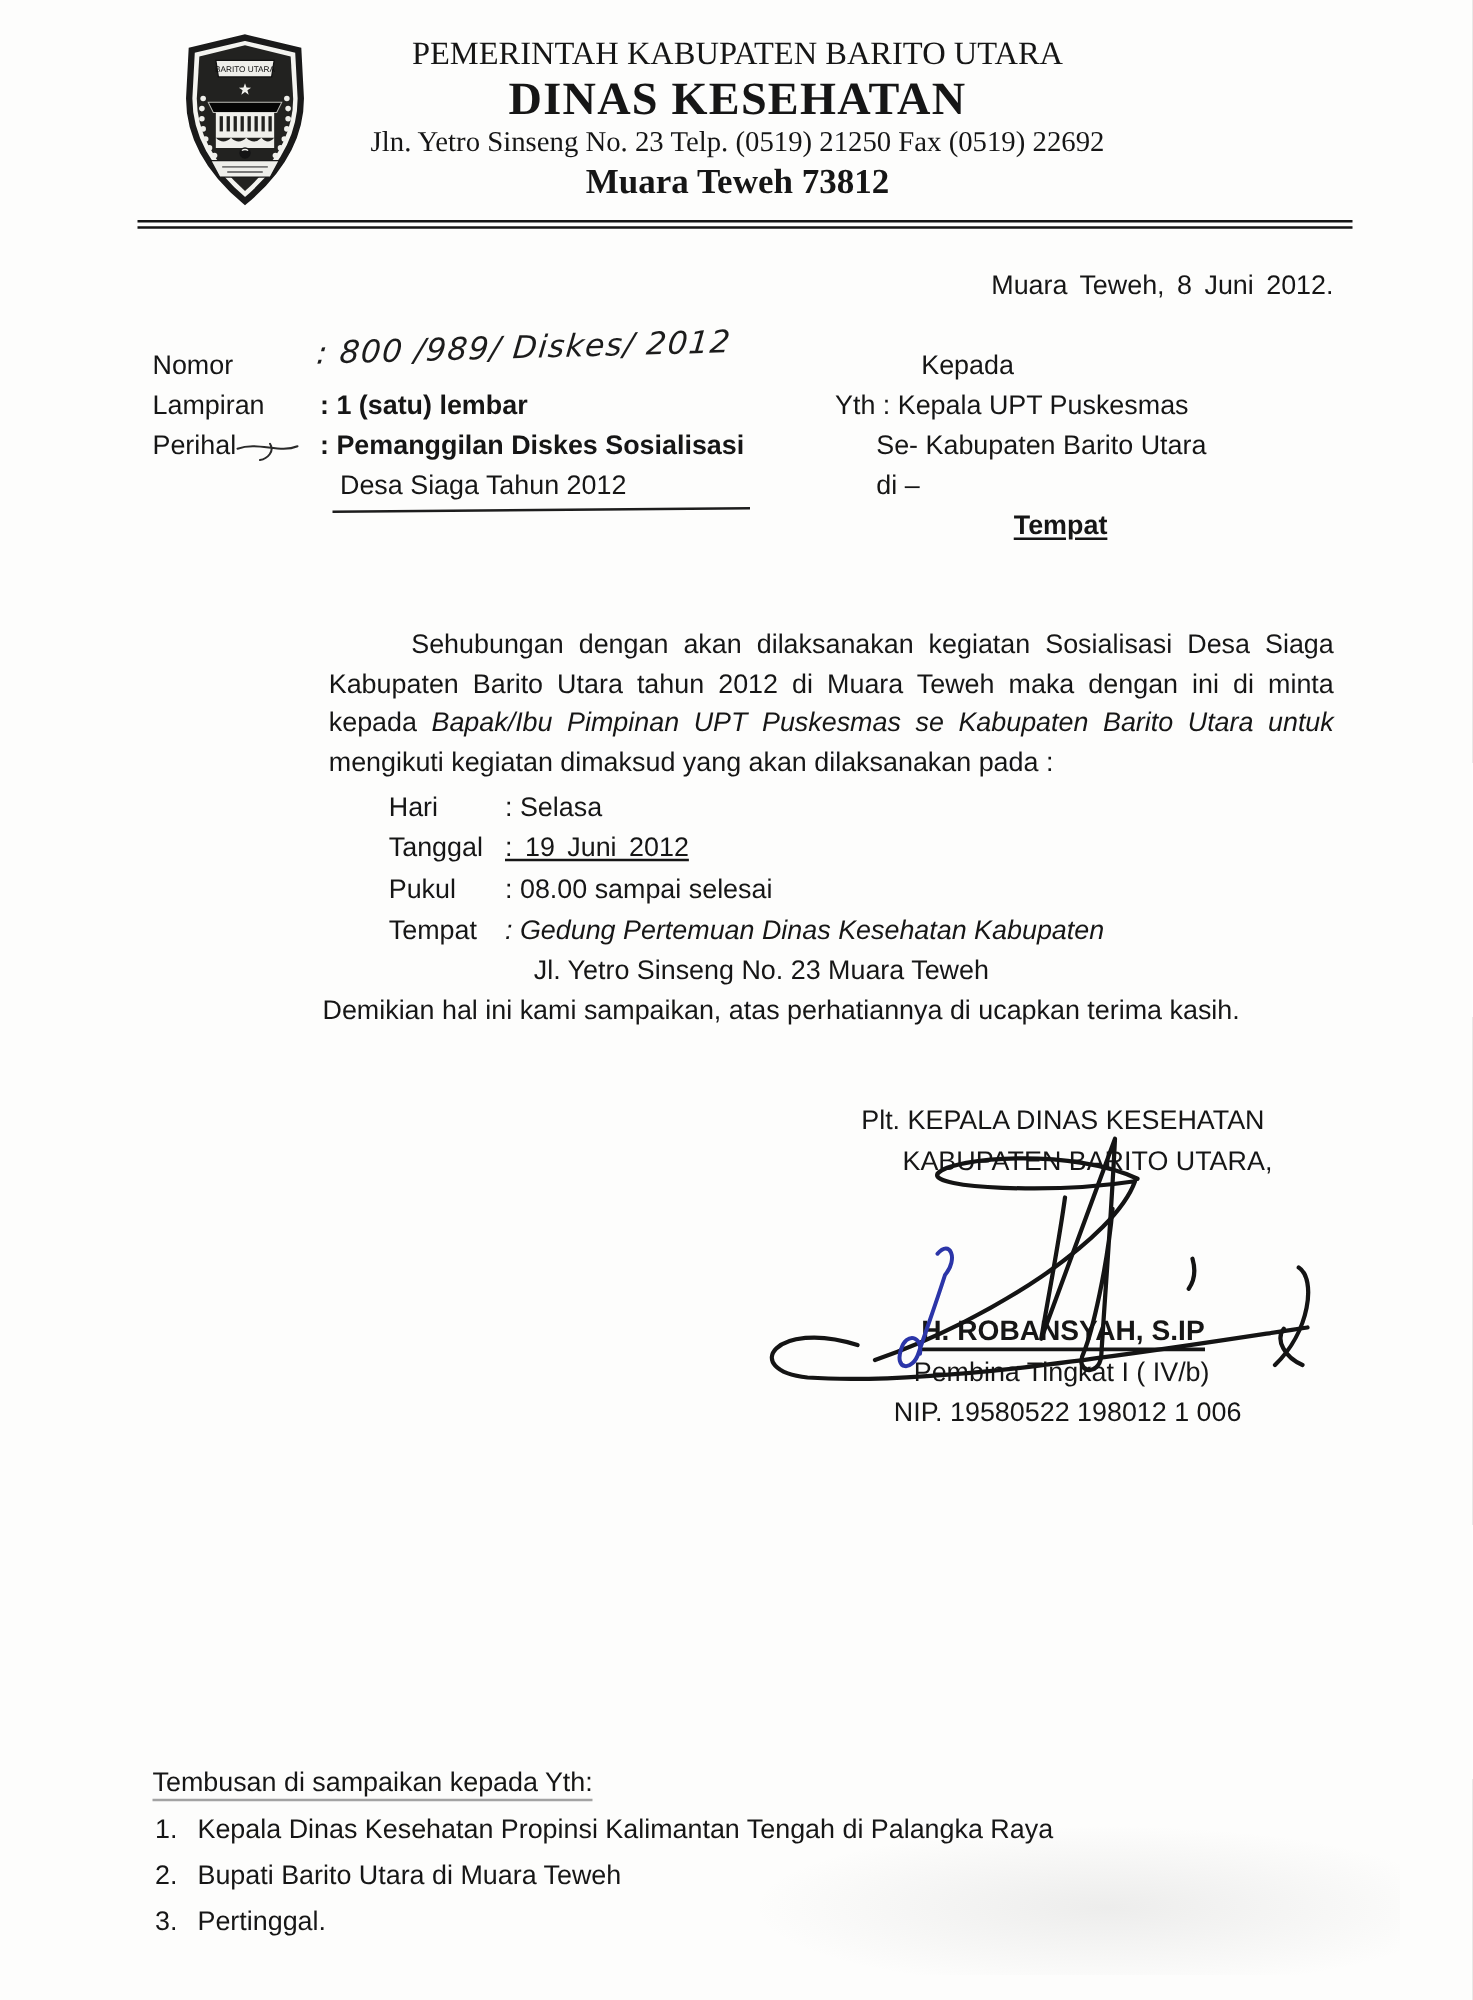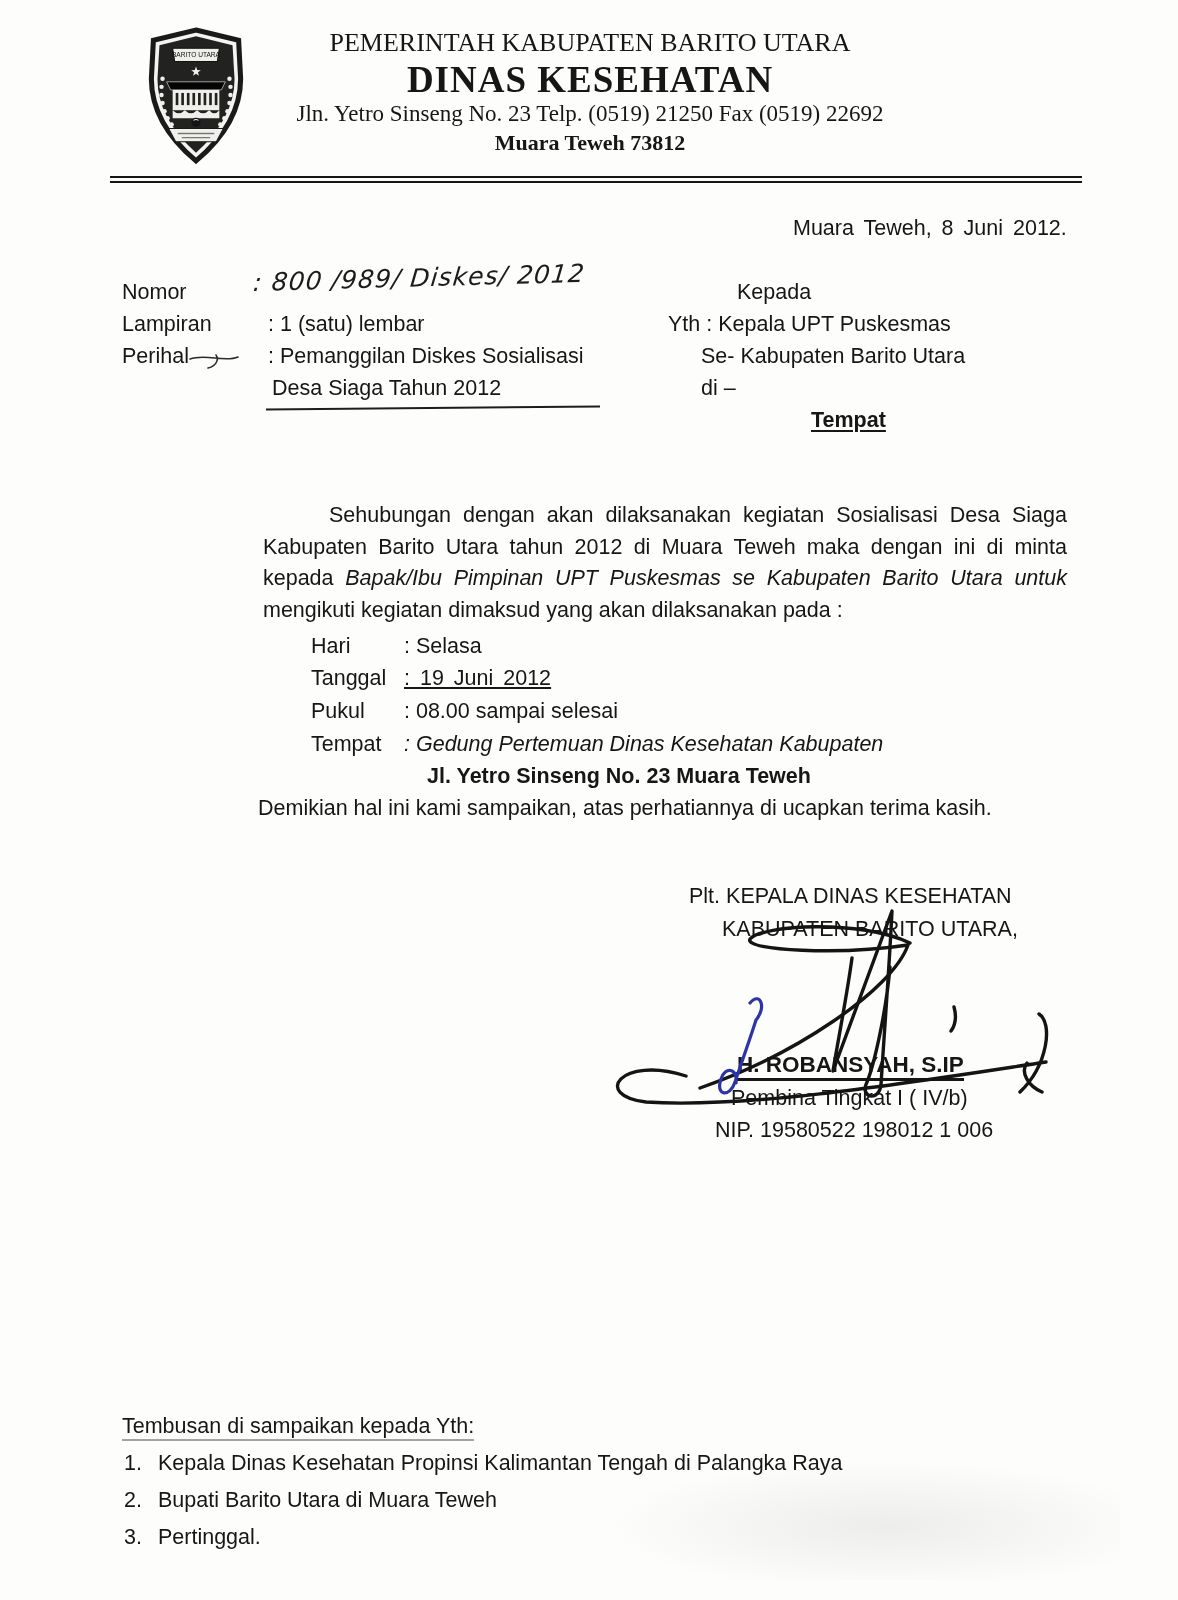--- a/index.html
+++ b/index.html
@@ -10,21 +10,21 @@
     color:#161616; font-family:"Liberation Sans", sans-serif; overflow:hidden;
   }
   .t { position:absolute; white-space:nowrap; }
   .fs { font-size:21.5px; }
   .serif { font-family:"Liberation Serif", serif; }
   .ctr { left:234px; width:712px; text-align:center; }
   .b { font-weight:bold; }
   .i { font-style:italic; }
   .rule { position:absolute; left:110px; width:972px; background:#151515; }
   .meta-label { left:122px; }
-  .meta-value { left:268px; }
+  .meta-value { left:256px;font-weight:bold; }
   .sched-label { left:311px; }
   .sched-value { left:404px; }
   .hand {
     font-family:"DejaVu Sans", sans-serif; font-style:italic; font-size:25px;
     letter-spacing:1px; transform:skewX(-7deg) rotate(-1.6deg); transform-origin:left bottom;
     color:#1c1c1c;
   }
   .body-par {
     position:absolute; left:263px; top:500px; width:804px;
     font-size:21.5px; line-height:31.5px; text-align:justify; text-indent:66px;
@@ -83,21 +83,21 @@
         <circle cx="77" cy="97" r="2.2"></circle>
       </g>
       <path d="M26 101 L80 101 L73 114 L33 114 Z" fill="#efefeb" stroke="#1a1a1a" stroke-width="1"></path>
       <path d="M35 106 h36 M39 110 h28" stroke="#777777" stroke-width="1.4" fill="none"></path>
     </svg>
   </div>
 
   <div class="t serif ctr" style="top:28px; font-size:26px;">PEMERINTAH KABUPATEN BARITO UTARA</div>
   <div class="t serif ctr b" style="top:58px; font-size:37px; letter-spacing:1px;">DINAS KESEHATAN</div>
   <div class="t serif ctr" style="top:101px; font-size:23px;">Jln. Yetro Sinseng No. 23 Telp. (0519) 21250 Fax (0519) 22692</div>
-  <div class="t serif ctr b" style="top:130px; font-size:22px;">Muara Teweh 73812</div>
+  <div class="t serif ctr b" style="top:130px; font-size:28px;">Muara Teweh 73812</div>
 
   <div class="rule" style="top:176px; height:2px;"></div>
   <div class="rule" style="top:181px; height:2px;"></div>
 
   <div class="t fs ws" style="left:793px; top:216px;">Muara Teweh,  8  Juni   2012.</div>
 
   <div class="t fs meta-label" style="top:280px;">Nomor</div>
   <div class="t hand" style="left:252px; top:268px;">: 800 /989/ Diskes/ 2012</div>
   <div class="t fs meta-label" style="top:312px;">Lampiran</div>
   <div class="t fs meta-value" style="top:312px;">: 1 (satu) lembar</div>
@@ -119,21 +119,21 @@
   <p class="body-par"><span>Sehubungan dengan akan dilaksanakan kegiatan  Sosialisasi Desa Siaga Kabupaten Barito Utara tahun 2012  di Muara Teweh maka dengan ini di minta kepada </span><span class="i">Bapak/Ibu Pimpinan UPT Puskesmas  se Kabupaten Barito Utara untuk</span><span> mengikuti kegiatan dimaksud  yang akan dilaksanakan pada :</span></p>
 
   <div class="t fs sched-label" style="top:634px;">Hari</div>
   <div class="t fs sched-value" style="top:634px;">: Selasa</div>
   <div class="t fs sched-label" style="top:666px;">Tanggal</div>
   <div class="t fs sched-value ws" style="top:666px;text-decoration:underline;">: 19  Juni  2012</div>
   <div class="t fs sched-label" style="top:699px;">Pukul</div>
   <div class="t fs sched-value" style="top:699px;">: 08.00 sampai selesai</div>
   <div class="t fs sched-label" style="top:732px;">Tempat</div>
   <div class="t fs sched-value i" style="top:732px;">: Gedung Pertemuan Dinas Kesehatan Kabupaten</div>
-  <div class="t fs" style="left:427px; top:764px;font-weight:bold;">Jl. Yetro Sinseng  No. 23  Muara Teweh</div>
+  <div class="t fs" style="left:427px; top:764px;">Jl. Yetro Sinseng  No. 23  Muara Teweh</div>
 
   <div class="t fs" style="left:258px; top:796px;">Demikian hal ini  kami sampaikan, atas perhatiannya  di ucapkan terima kasih.</div>
 
   <div class="t fs" style="left:689px; top:884px;">Plt. KEPALA DINAS KESEHATAN</div>
   <div class="t fs" style="left:722px; top:917px;">KABUPATEN BARITO UTARA,</div>
   <div class="t b" style="left:737px; top:1052px; font-size:22.5px;"><span class="name-u">H. ROBANSYAH, S.IP</span></div>
   <div class="t fs" style="left:731px; top:1086px;">Pembina Tingkat  I ( IV/b)</div>
   <div class="t fs" style="left:715px; top:1118px;">NIP. 19580522 198012 1 006</div>
 
   <svg class="t" style="left:590px; top:895px;" width="490" height="232" viewBox="0 0 490 232">

